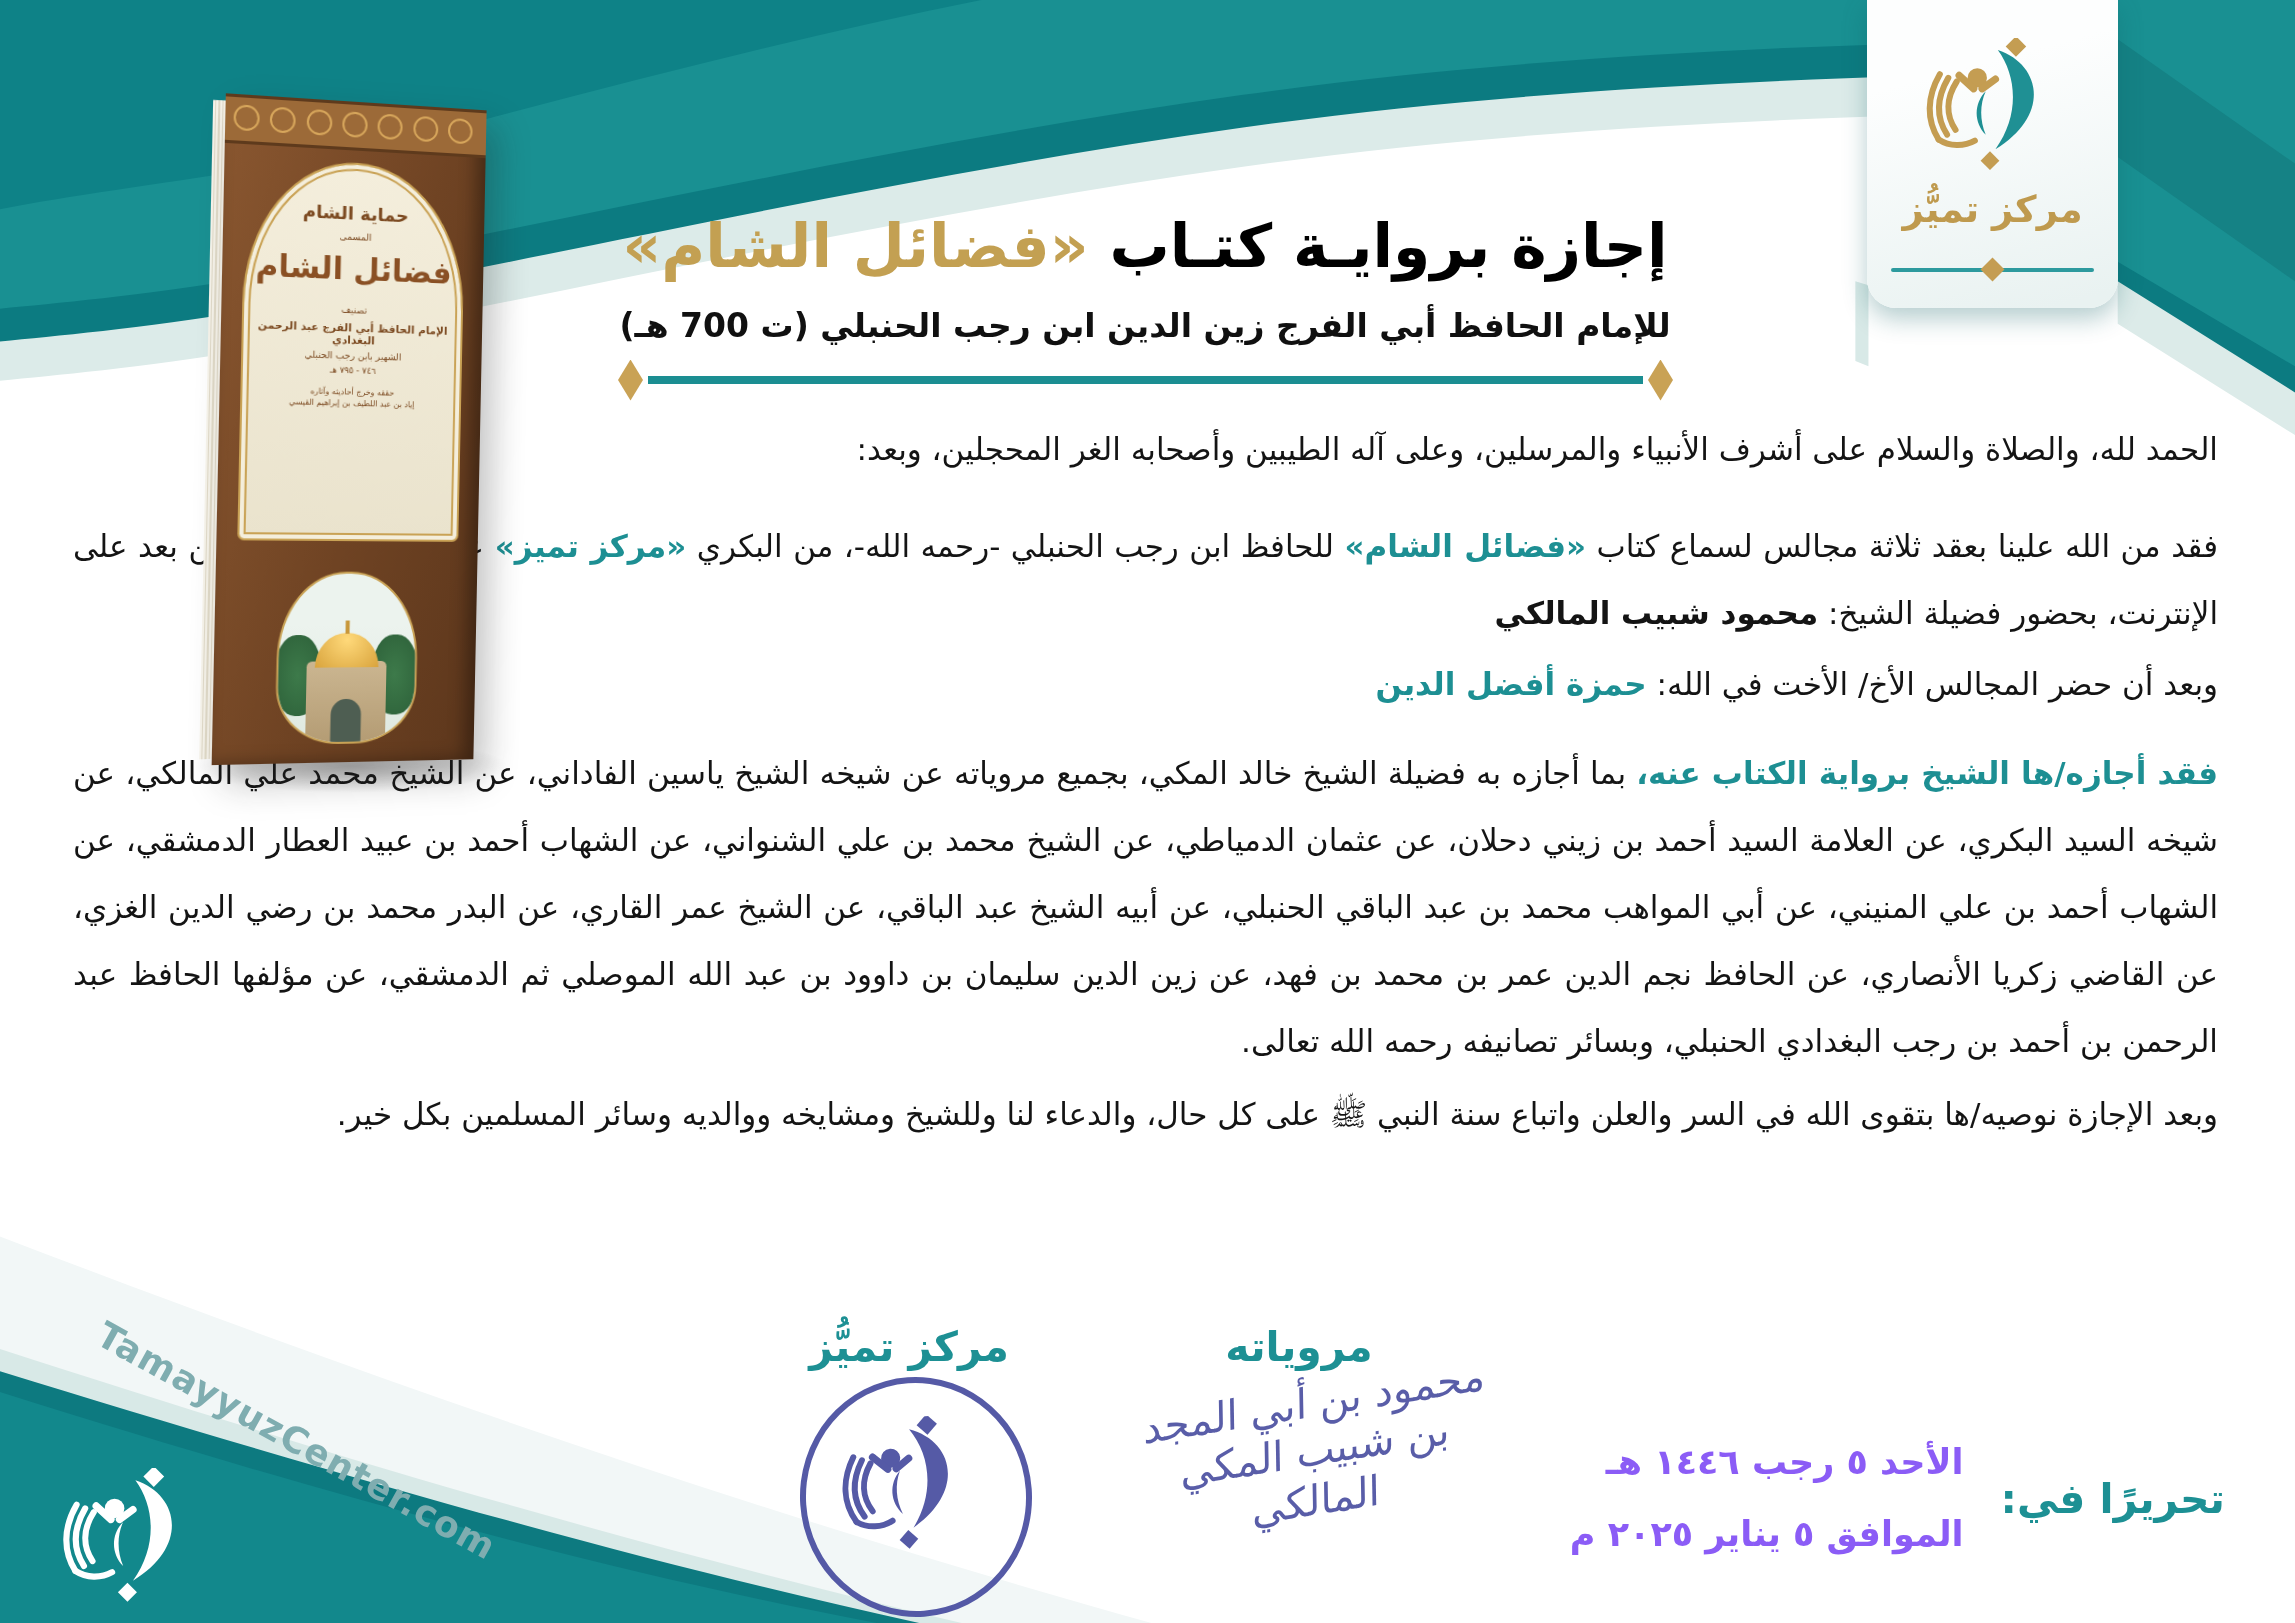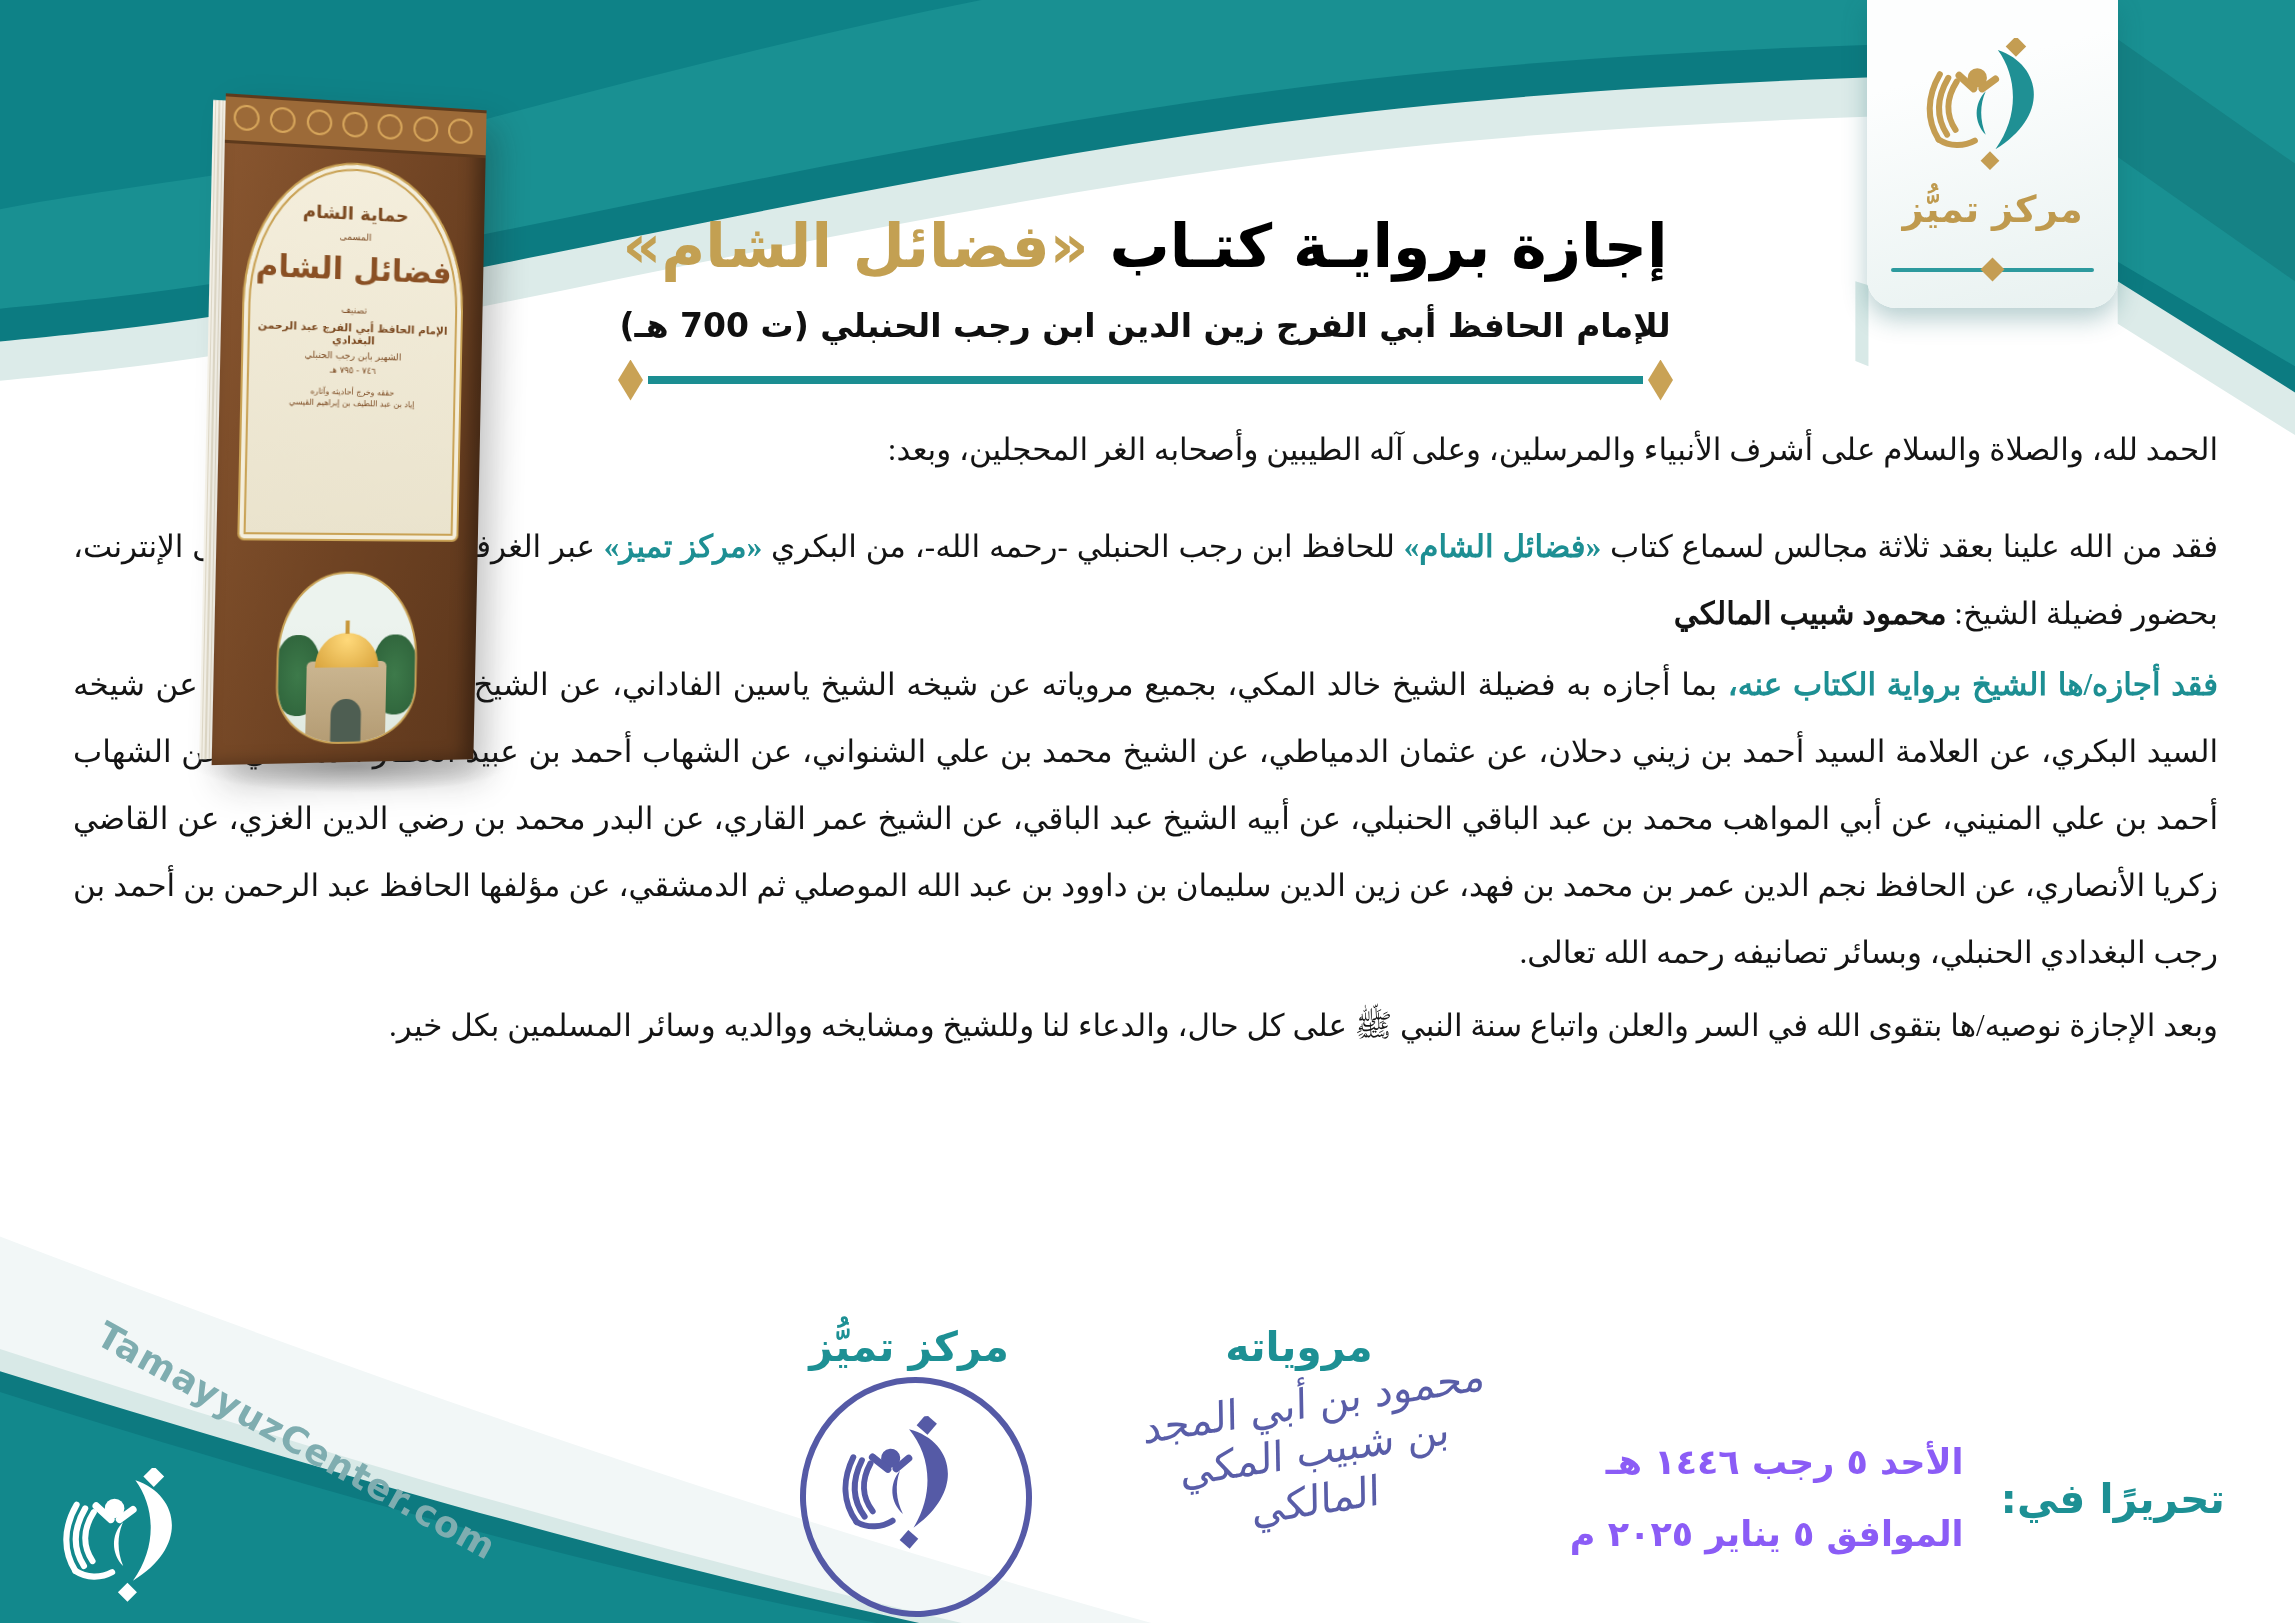--- a/index.html
+++ b/index.html
@@ -33,21 +33,21 @@
   .subtitle{position:absolute;left:589px;top:306px;width:1112px;text-align:center;
     font-size:33px;font-weight:bold;color:#101010;}
   .divider{position:absolute;left:648px;top:376px;width:995px;height:7.9px;background:#1b8e92;}
   .divider .dia{position:absolute;top:-16.4px;width:25px;height:41px;background:#c9a255;
     clip-path:polygon(50% 0,100% 50%,50% 100%,0 50%);}
   .divider .dia.l{left:-30px;} .divider .dia.r{right:-30px;}
 
   
   .body-text{position:absolute;right:77px;top:416px;width:2145px;
     font-size:31px;line-height:67px;color:#141414;text-align:justify;}
-  .body-text p{margin:0;font-family:Liberation Serif, serif;}
+  .body-text p{margin:0;}
   .body-text .m1{margin-bottom:30px;} .body-text .m2{margin-bottom:3.9px;}
   .body-text .m3{margin-bottom:22px;} .body-text .m4{margin-bottom:6.5px;}
   .hl{color:#1d8f93;font-weight:bold;}
   .bold{font-weight:bold;}
 
   
   .lbl{position:absolute;top:1323px;font-size:41px;font-weight:bold;color:#1d9094;text-align:center;}
   .lbl.mujeez{left:1152px;width:294px;}
   .lbl.center{left:762px;width:294px;}
   .stamp{position:absolute;left:800px;top:1377px;width:220px;height:228px;
@@ -195,20 +195,21 @@
   </div>
   <div class="subtitle">للإمام الحافظ أبي الفرج زين الدين ابن رجب الحنبلي (ت 700 هـ)</div>
   <div class="divider">
     <span class="dia l"></span>
     <span class="dia r"></span>
   </div>
 
   <div class="body-text">
     <p class="m1"><span>الحمد لله، والصلاة والسلام على أشرف الأنبياء والمرسلين، وعلى آله الطيبين وأصحابه الغر المحجلين، وبعد:</span></p>
     <p class="m2"><span>فقد من الله علينا بعقد ثلاثة مجالس لسماع كتاب </span><span class="hl">«فضائل الشام»</span><span> للحافظ ابن رجب الحنبلي -رحمه الله-، من البكري </span><span class="hl">«مركز تميز»</span><span> عبر الغرفة الصوتية عن بعد على الإنترنت، بحضور فضيلة الشيخ: </span><span class="bold">محمود شبيب المالكي</span></p>
+    <p class="m3"><span>وبعد أن حضر المجالس الأخ/ الأخت في الله:  </span><span class="hl">حمزة أفضل الدين</span></p>
     <p class="m4"><span class="hl">فقد أجازه/ها الشيخ برواية الكتاب عنه،</span><span> بما أجازه به فضيلة الشيخ خالد المكي، بجميع مروياته عن شيخه الشيخ ياسين الفاداني، عن الشيخ محمد علي المالكي، عن شيخه السيد البكري، عن العلامة السيد أحمد بن زيني دحلان، عن عثمان الدمياطي، عن الشيخ محمد بن علي الشنواني، عن الشهاب أحمد بن عبيد العطار الدمشقي، عن الشهاب أحمد بن علي المنيني، عن أبي المواهب محمد بن عبد الباقي الحنبلي، عن أبيه الشيخ عبد الباقي، عن الشيخ عمر القاري، عن البدر محمد بن رضي الدين الغزي، عن القاضي زكريا الأنصاري، عن الحافظ نجم الدين عمر بن محمد بن فهد، عن زين الدين سليمان بن داوود بن عبد الله الموصلي ثم الدمشقي، عن مؤلفها الحافظ عبد الرحمن بن أحمد بن رجب البغدادي الحنبلي، وبسائر تصانيفه رحمه الله تعالى.</span></p>
     <p><span>وبعد الإجازة نوصيه/ها بتقوى الله في السر والعلن واتباع سنة النبي </span><span>ﷺ</span><span> على كل حال، والدعاء لنا وللشيخ ومشايخه ووالديه وسائر المسلمين بكل خير.</span></p>
   </div>
 
   <div class="lbl mujeez">مروياته</div>
   <div class="lbl center">مركز تميُّز</div>
 
   <div class="stamp">
     <svg class="glyph mono-indigo" viewBox="0 0 120 120" aria-hidden="true">
       <path class="t" d="M64,10 C100,22 108,64 62,92 C82,64 80,32 64,10 Z"></path>

